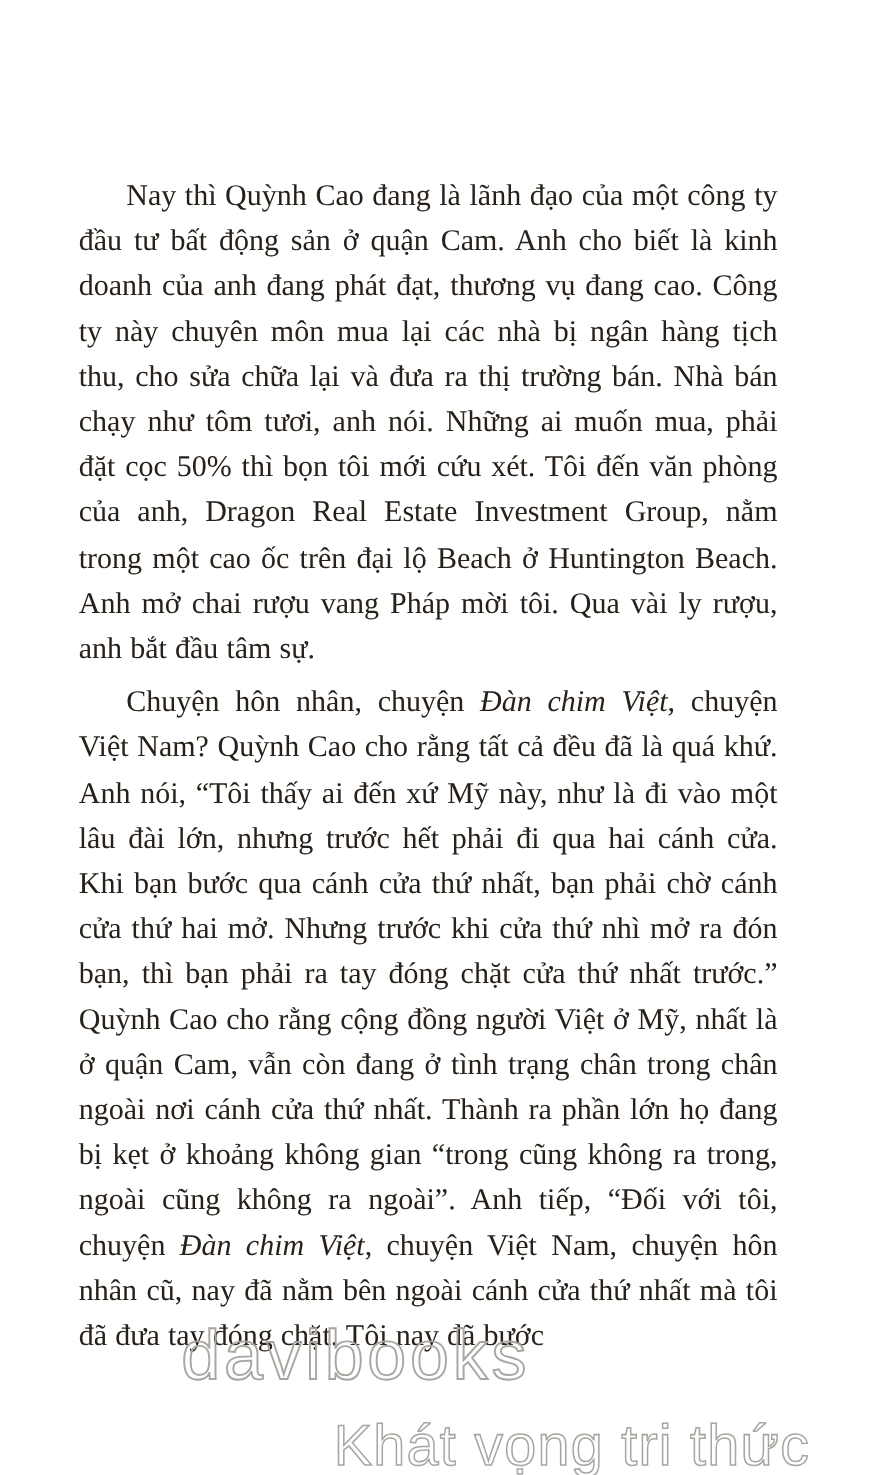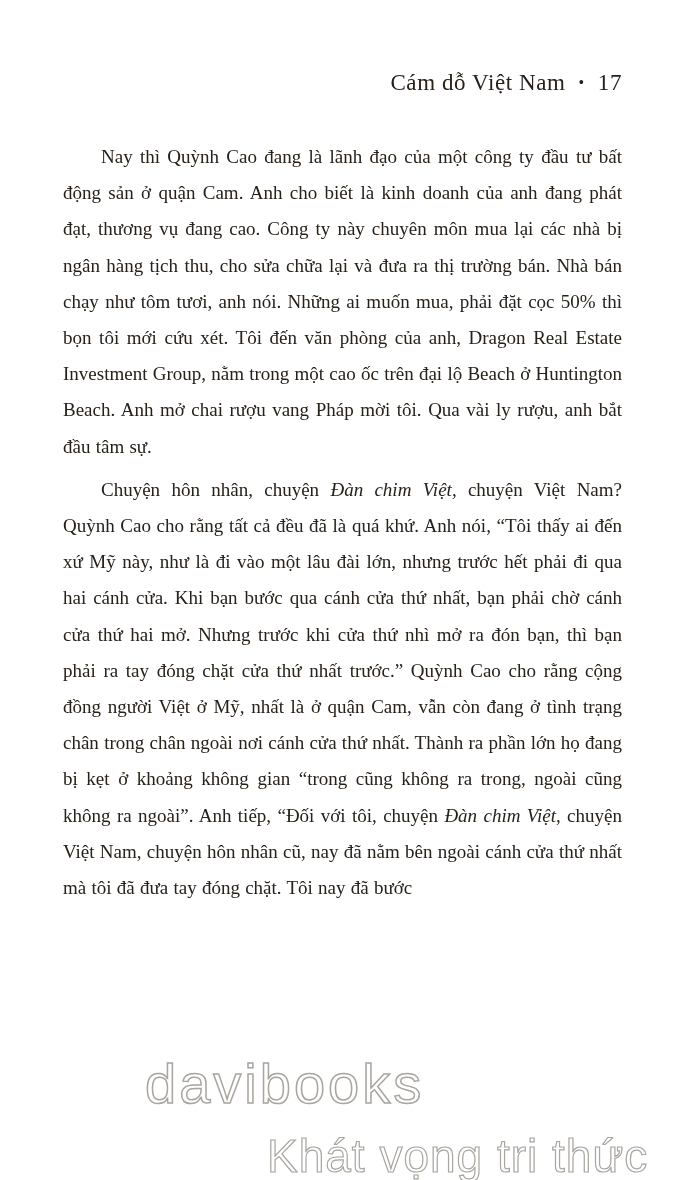--- a/index.html
+++ b/index.html
@@ -31,21 +31,21 @@
     font-size:16px;
     vertical-align:2px;
   }
   .body-text{
     position:absolute;
     top:139px;left:63px;width:559px;
     color:var(--ink);
   }
   .body-text p{
     margin:0;
-    font-size:19px;
+    font-size:24px;
     line-height:36.2px;
     text-align:justify;
     text-indent:38px;
     word-spacing:0.5px;
   }
   .body-text p + p{margin-top:7px;}
   .body-text p span[data-name="italic-book-title"]{font-style:italic;}
   .watermark{
     position:absolute;inset:0;
     pointer-events:none;
@@ -75,23 +75,20 @@
     -webkit-text-stroke:1.2px var(--wm-stroke);
     text-stroke:1.2px var(--wm-stroke);
     white-space:nowrap;
   }
 </style>
 </head>
 <body>
 
 <div class="page" data-name="book-page">
 
-  <div class="page-header" data-name="page-header">
-    <span data-name="running-title">Cám dỗ Việt Nam</span><span class="sep" data-name="separator-dot-icon">•</span><span data-name="page-number">17</span>
-  </div>
 
   <div class="body-text" data-name="body-text">
       <p data-name="paragraph"><span data-name="text-segment">Nay thì Quỳnh Cao đang là lãnh đạo của một công ty đầu tư bất động sản ở quận Cam. Anh cho biết là kinh doanh của anh đang phát đạt, thương vụ đang cao. Công ty này chuyên môn mua lại các nhà bị ngân hàng tịch thu, cho sửa chữa lại và đưa ra thị trường bán. Nhà bán chạy như tôm tươi, anh nói. Những ai muốn mua, phải đặt cọc 50% thì bọn tôi mới cứu xét. Tôi đến văn phòng của anh, Dragon Real Estate Investment Group, nằm trong một cao ốc trên đại lộ Beach ở Huntington Beach. Anh mở chai rượu vang Pháp mời tôi. Qua vài ly rượu, anh bắt đầu tâm sự.</span></p>
       <p data-name="paragraph"><span data-name="text-segment">Chuyện hôn nhân, chuyện </span><span data-name="italic-book-title">Đàn chim Việt</span><span data-name="text-segment">, chuyện Việt Nam? Quỳnh Cao cho rằng tất cả đều đã là quá khứ. Anh nói, “Tôi thấy ai đến xứ Mỹ này, như là đi vào một lâu đài lớn, nhưng trước hết phải đi qua hai cánh cửa. Khi bạn bước qua cánh cửa thứ nhất, bạn phải chờ cánh cửa thứ hai mở. Nhưng trước khi cửa thứ nhì mở ra đón bạn, thì bạn phải ra tay đóng chặt cửa thứ nhất trước.” Quỳnh Cao cho rằng cộng đồng người Việt ở Mỹ, nhất là ở quận Cam, vẫn còn đang ở tình trạng chân trong chân ngoài nơi cánh cửa thứ nhất. Thành ra phần lớn họ đang bị kẹt ở khoảng không gian “trong cũng không ra trong, ngoài cũng không ra ngoài”. Anh tiếp, “Đối với tôi, chuyện </span><span data-name="italic-book-title">Đàn chim Việt</span><span data-name="text-segment">, chuyện Việt Nam, chuyện hôn nhân cũ, nay đã nằm bên ngoài cánh cửa thứ nhất mà tôi đã đưa tay đóng chặt. Tôi nay đã bước</span></p>
     </div>
 
   <div class="watermark" data-name="watermark">
     <div class="wm-brand" data-name="watermark-brand">davibooks</div>
     <div class="wm-tagline" data-name="watermark-tagline">Khát vọng tri thức</div>
   </div>

